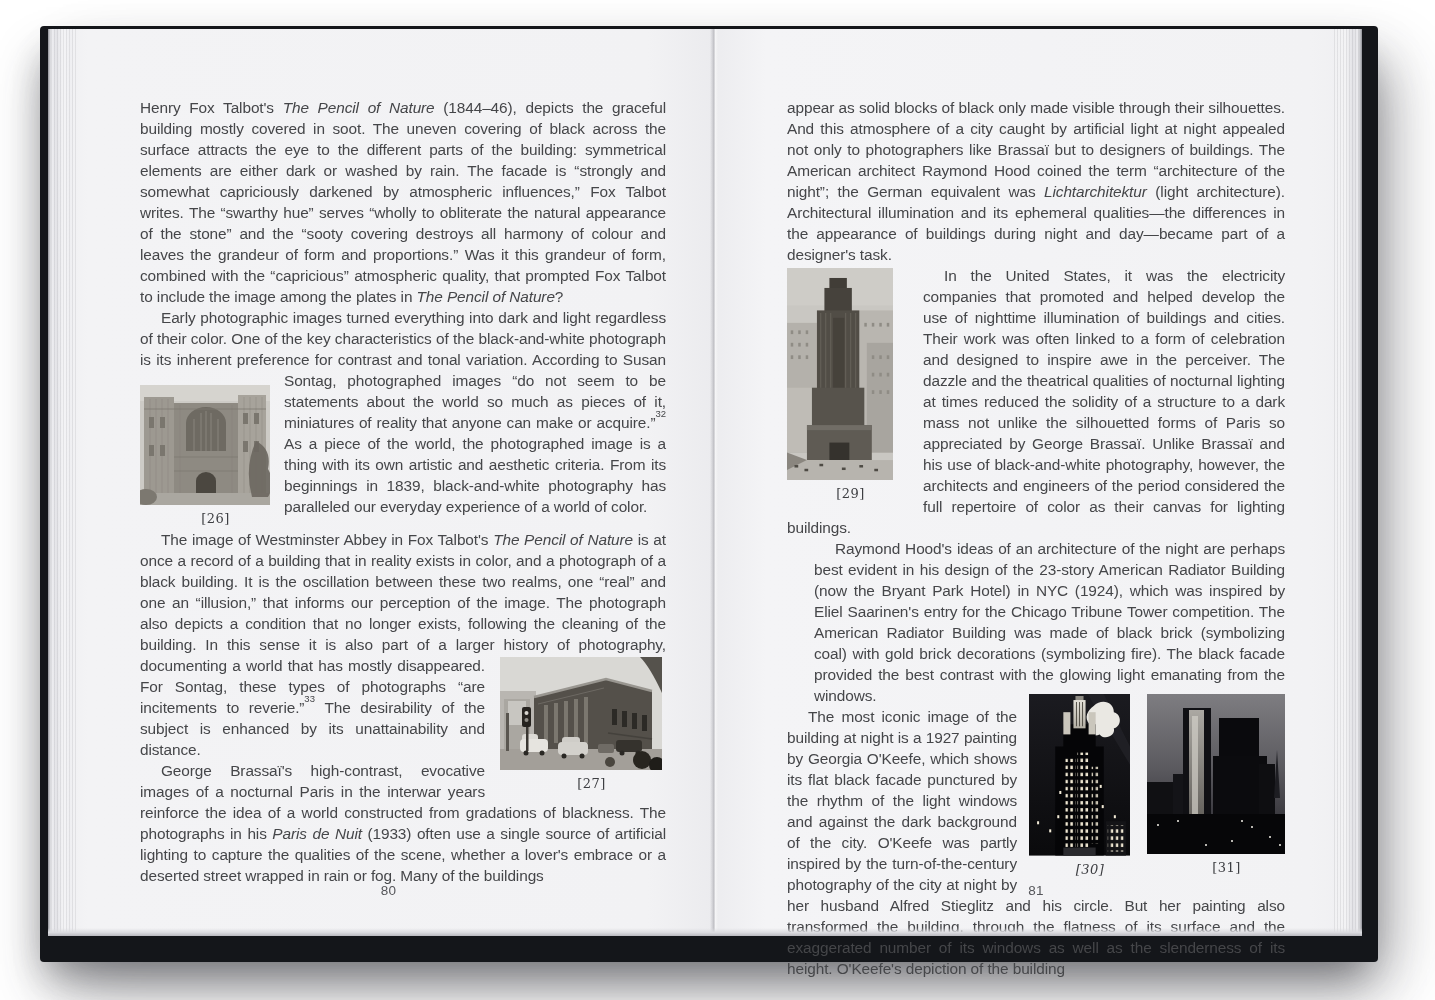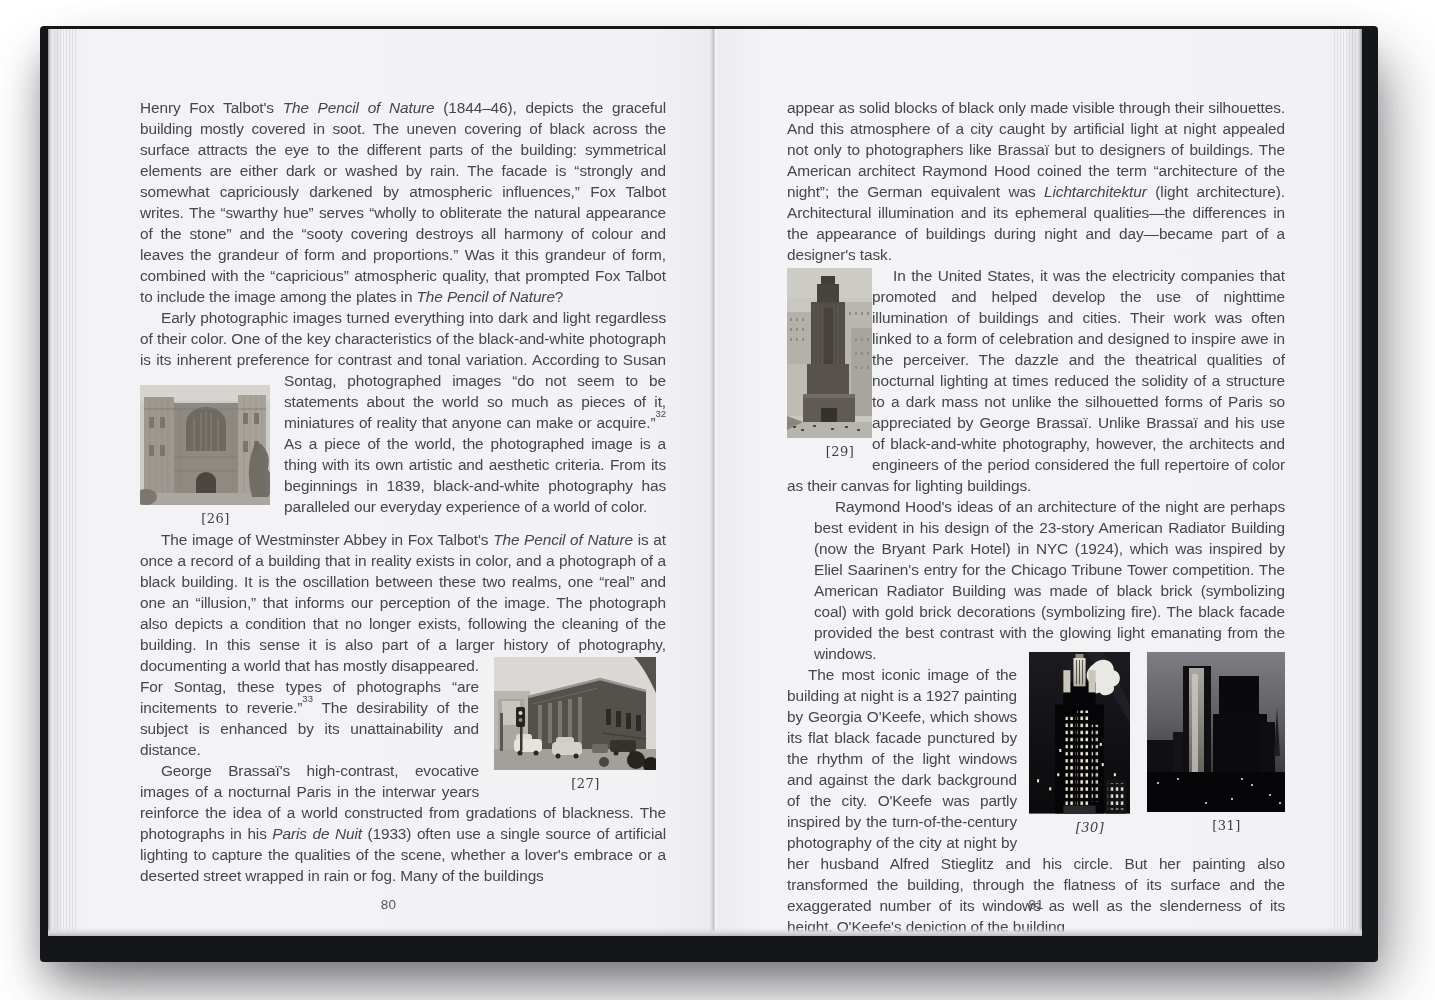--- a/index.html
+++ b/index.html
@@ -31,32 +31,32 @@
   
   .content{position:relative;height:100%;box-sizing:border-box;}
   .page-l .content{padding:68px 48px 0 92px;}
   .page-r .content{padding:68px 77px 0 73px;}
   p{margin:0;font-size:15.4px;line-height:21px;letter-spacing:-0.1px;color:#454649;
     text-align:justify;}
   .ind{text-indent:21px;}
   .clr-l{clear:left;} .clr-b{clear:both;margin-left:27px;}
   sup{font-size:9.5px;line-height:0;position:relative;top:-5px;letter-spacing:0;}
   i{font-style:italic;}
-  .pagenum{position:absolute;bottom:24px;font-size:13.5px;color:#55565a;text-align:center;letter-spacing:.3px;}
+  .pagenum{position:absolute;bottom:38px;font-size:13.5px;color:#55565a;text-align:center;letter-spacing:.3px;}
   .page-l .pagenum{left:92px;right:77px;}
   .page-r .pagenum{left:73px;right:77px;}
 
   
   .sp{width:0;display:block;}
   .sp-l{float:left;height:63px;}
   .sp-r{float:right;height:128px;}
   .fig{display:block;}
   .f26{float:left;clear:left;width:130px;margin:15px 14px 0 0;}
-  .f27{float:right;clear:right;width:162px;margin:0 10px 2px 15px;}
-  .f29{float:left;width:85px;margin:3px 0 2px 0;}
+  .f27{float:right;clear:right;width:162px;margin:0 4px 2px 15px;}
+  .f29{float:left;width:106px;margin:3px 30px 2px 0;}
   .figrow{float:right;display:flex;gap:17px;margin:-12px 0 6px 12px;}
   .cell{display:block;}
   .c30{width:101px;font-style:italic;} .c31{width:138px;}
   .fig svg,.cell svg{display:block;width:100%;height:auto;}
   .cap{display:block;text-align:center;font-family:"DejaVu Serif","Liberation Serif",serif;
     font-size:13px;letter-spacing:.4px;color:#3d3e42;padding-top:3px;}
 </style>
 </head>
 <body>
 

